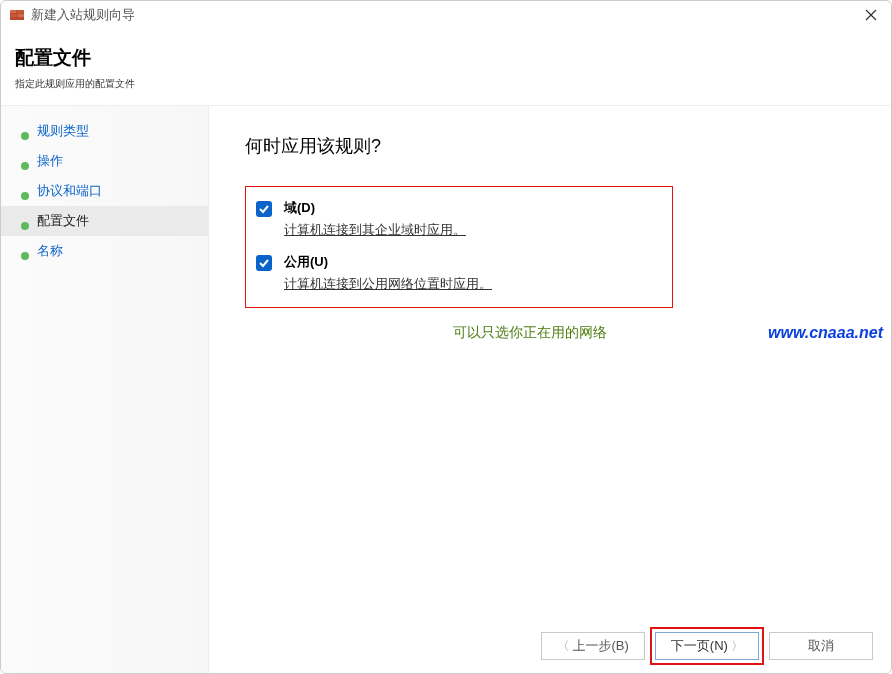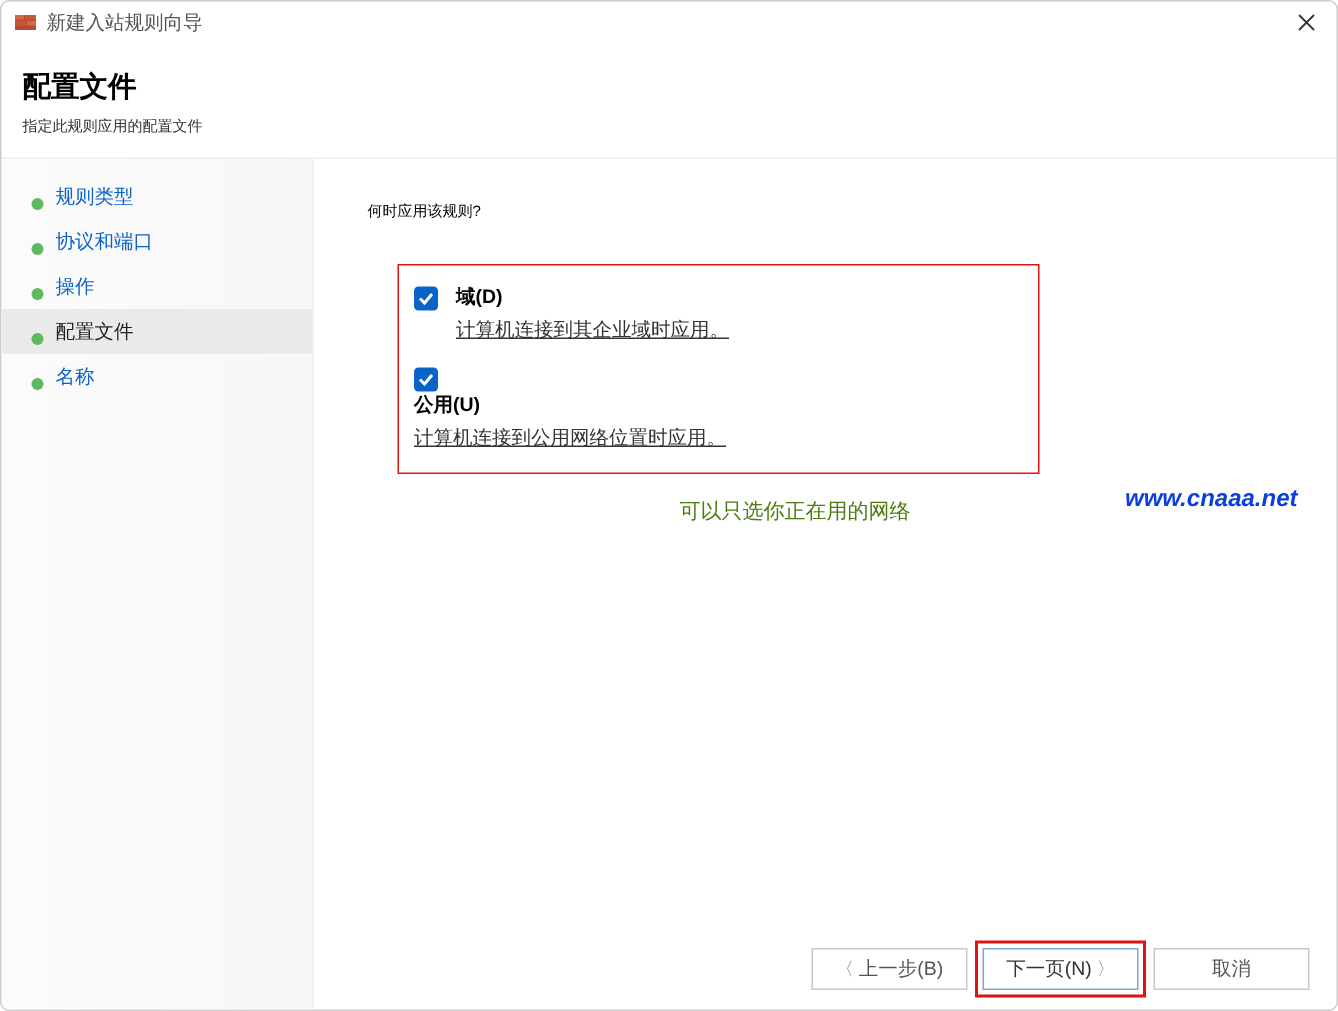--- a/index.html
+++ b/index.html
@@ -83,35 +83,34 @@
     background: #5fb95f;
     margin-right: 8px;
     flex-shrink: 0;
   }
   .main {
     flex: 1;
     position: relative;
     padding: 28px 36px 0 36px;
   }
   .question {
-    font-size: 10px;
+    font-size: 18px;
     margin-bottom: 28px;
   }
   .options-box {
     border: 1px solid #e01313;
     padding: 12px 12px 12px 10px;
     width: 428px;
-    margin-left: 20px;
   }
   .opt {
     display: flex;
     align-items: flex-start;
     margin-bottom: 14px;
   }
-  .opt:last-child { margin-bottom: 2px; flex-direction: column; }
+  .opt:last-child { margin-bottom: 2px; }
   .opt .chk {
     width: 16px; height: 16px;
     border-radius: 3px;
     background: #0a63c9;
     margin-right: 12px;
     margin-top: 2px;
     flex-shrink: 0;
     display: flex;
     align-items: center;
     justify-content: center;
@@ -129,21 +128,21 @@
   }
   .red-note {
     color: #4d7c0f;
     text-align: center;
     margin-top: 16px;
     font-size: 14px;
     margin-left: -40px;
   }
   .watermark {
     position: absolute;
-    right: 26px;
+    right: 8px;
     top: 218px;
     color: #0a3fe0;
     font-weight: bold;
     font-style: italic;
     font-size: 16px;
     font-family: Arial, sans-serif;
   }
   .footer {
     position: absolute;
     bottom: 14px;
@@ -203,25 +202,25 @@
 
 <div class="body">
   <div class="sidebar">
     <ul>
       <li>
         <span class="bullet"></span>
         <span>规则类型</span>
       </li>
       <li>
         <span class="bullet"></span>
+        <span>操作</span>
+      </li>
+      <li>
+        <span class="bullet"></span>
         <span>协议和端口</span>
-      </li>
-      <li>
-        <span class="bullet"></span>
-        <span>操作</span>
       </li>
       <li class="active">
         <span class="bullet"></span>
         <span>配置文件</span>
       </li>
       <li>
         <span class="bullet"></span>
         <span>名称</span>
       </li>
     </ul>

